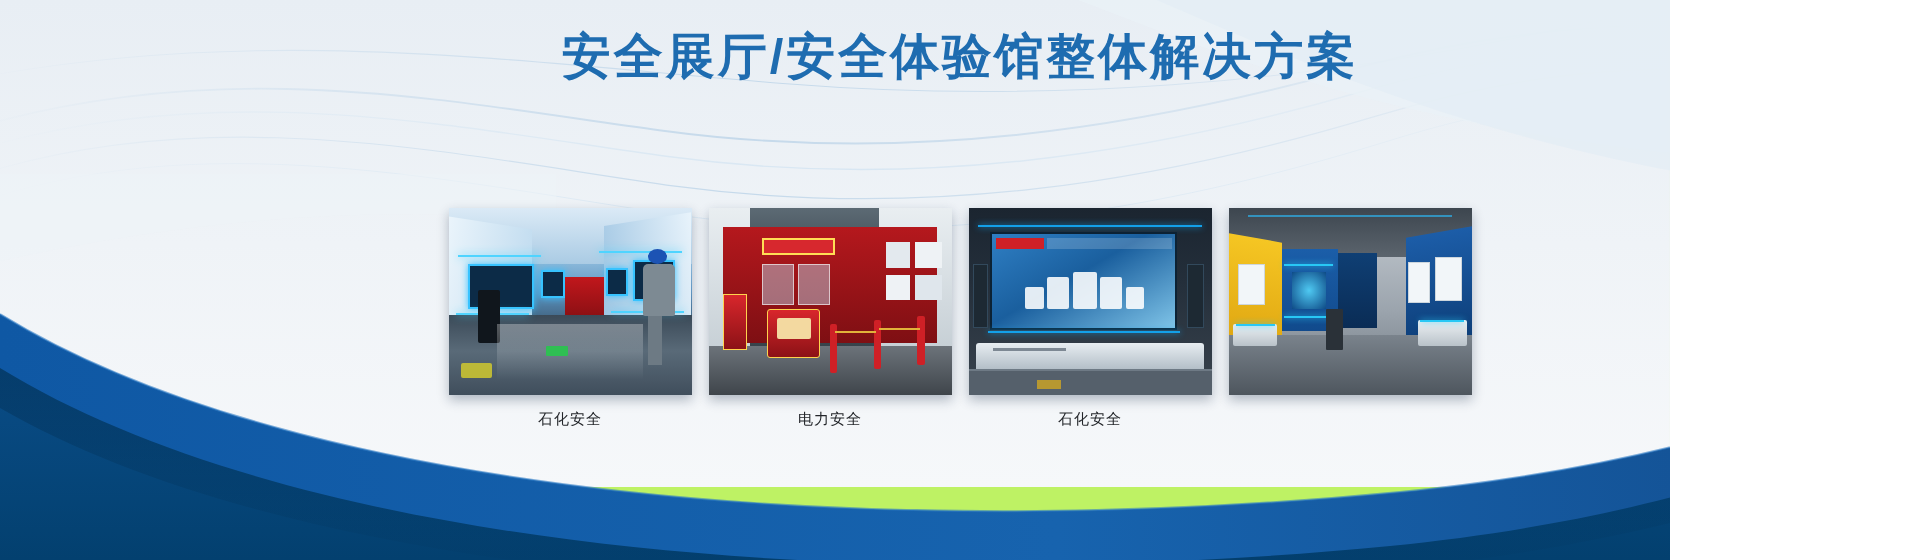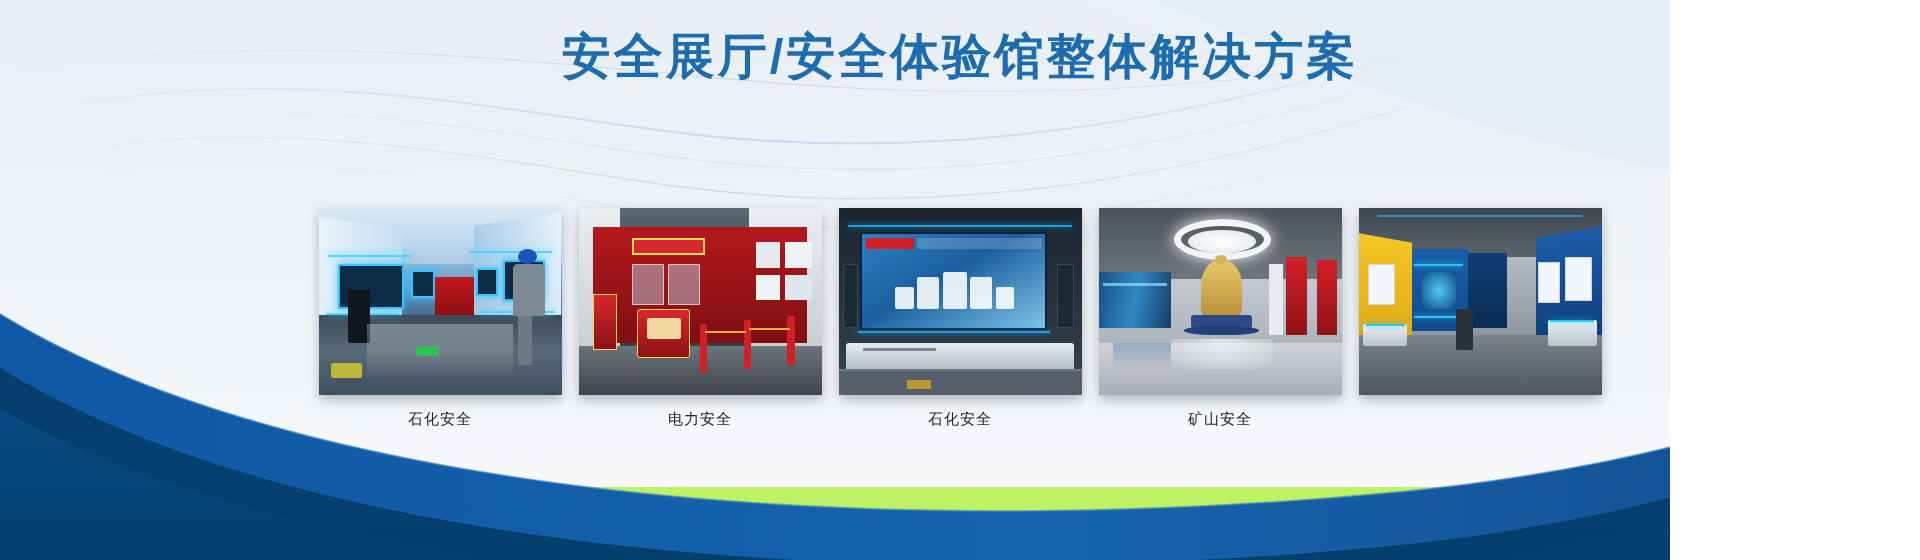--- a/index.html
+++ b/index.html
@@ -306,45 +306,20 @@
           <div class="sl floor3"></div>
           <div class="sl" style="left:0; top:86%; width:100%; height:2px; background:#6e7a85;"></div>
           <div class="sl" style="right:3%; top:30%; width:7%; height:34%; background:#1d2933; border:1px solid #32495c;"></div>
           <div class="sl" style="left:2%;  top:30%; width:6%; height:34%; background:#1d2933; border:1px solid #32495c;"></div>
           <div class="sl" style="left:28%; top:92%; width:10%; height:5%; background:#c9a227; opacity:.85;"></div>
         </div>
       </div>
       <div class="thumb-caption">石化安全</div>
     </div>
 
-    <div class="thumb-card">
-      <div class="thumb-frame">
-        <div class="scene s4">
-          <div class="sl ceiling4"></div>
-          <div class="sl halo" style="left:31%; top:6%; width:40%; height:22%;"></div>
-          <div class="sl" style="left:37%; top:12%; width:28%; height:12%; border-radius:50%;
-                                 background:radial-gradient(#ffffff,#dfe6ec);"></div>
-          <div class="sl mural" style="left:0; top:34%; width:30%; height:30%;"></div>
-          <div class="sl" style="left:2%; top:40%; width:26%; height:3px; background:#7fd4f5; opacity:.8;"></div>
-          <div class="sl redcol" style="right:14%; top:26%; width:9%;  height:42%;"></div>
-          <div class="sl redcol" style="right:2%;  top:28%; width:8%;  height:40%;"></div>
-          <div class="sl" style="right:24%; top:30%; width:6%; height:38%; background:#e7ebef;"></div>
-          <div class="sl bell" style="left:42%; top:28%; width:17%; height:30%;"></div>
-          <div class="sl" style="left:48%; top:25%; width:5%; height:5%; background:#d8b455; border-radius:50%;"></div>
-          <div class="sl bellbase" style="left:38%; top:57%; width:25%; height:7%;"></div>
-          <div class="sl" style="left:35%; top:63%; width:31%; height:5%; background:#24407a; border-radius:50%/60%;"></div>
-          <div class="sl floor4"></div>
-          <div class="sl" style="left:30%; top:70%; width:42%; height:16%;
-                                 background:radial-gradient(ellipse at 50% 0%, rgba(255,255,255,.65), rgba(255,255,255,0));"></div>
-          <div class="sl" style="left:6%; top:72%; width:24%; height:14%;
-                                 background:linear-gradient(rgba(40,90,150,.35), rgba(40,90,150,0));"></div>
-        </div>
-      </div>
-      <div class="thumb-caption">矿山安全</div>
-    </div>
 
     <div class="thumb-card">
       <div class="thumb-frame">
         <div class="scene s5">
           <div class="sl ceiling5"></div>
           <div class="sl" style="left:8%; top:4%; width:84%; height:2px; background:#30a4d8; opacity:.8;"></div>
           <div class="sl yellowL"></div>
           <div class="sl blueR"></div>
           <div class="sl bluewall" style="left:22%; top:22%; width:23%; height:44%;"></div>
           <div class="sl" style="left:45%; top:24%; width:16%; height:40%; background:linear-gradient(#0f3f74,#0a2c55);"></div>

